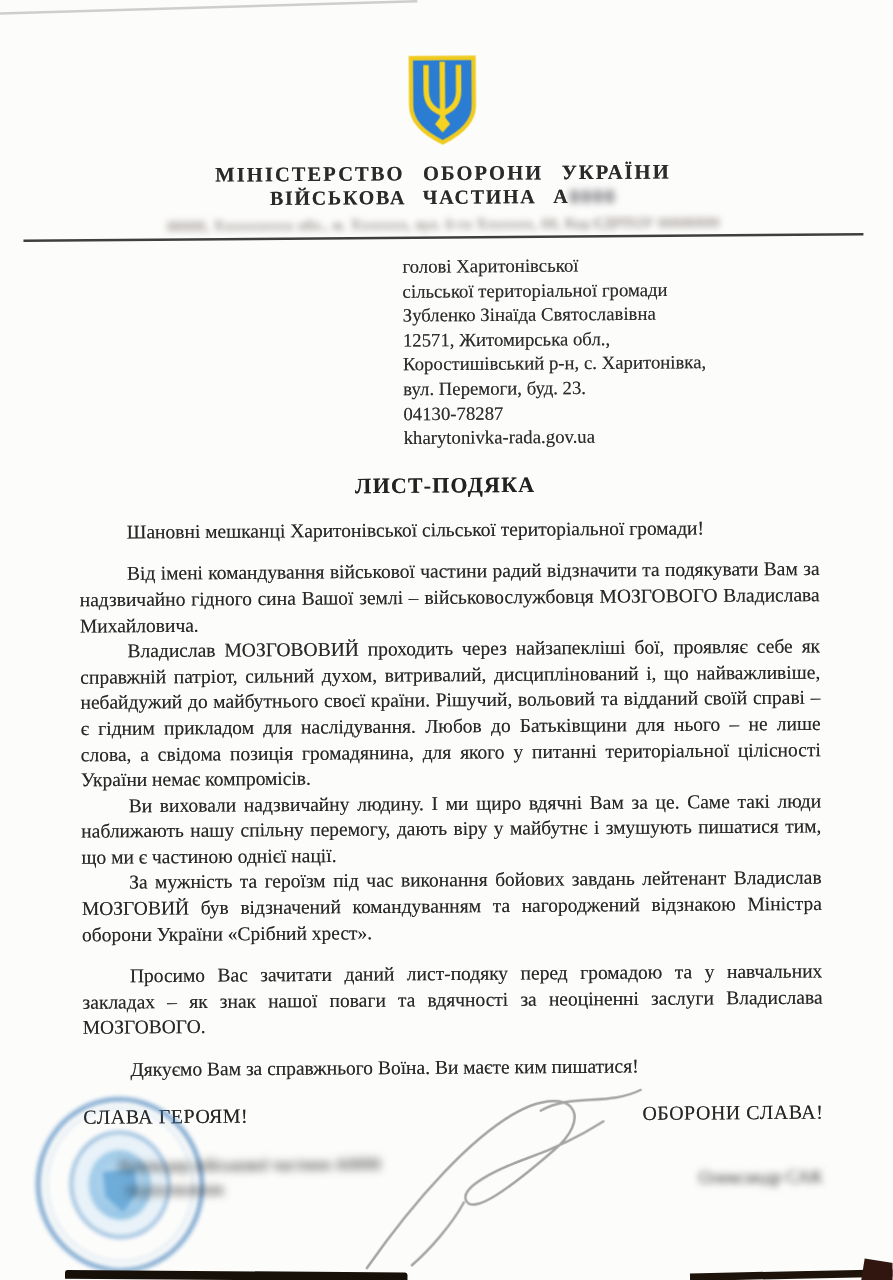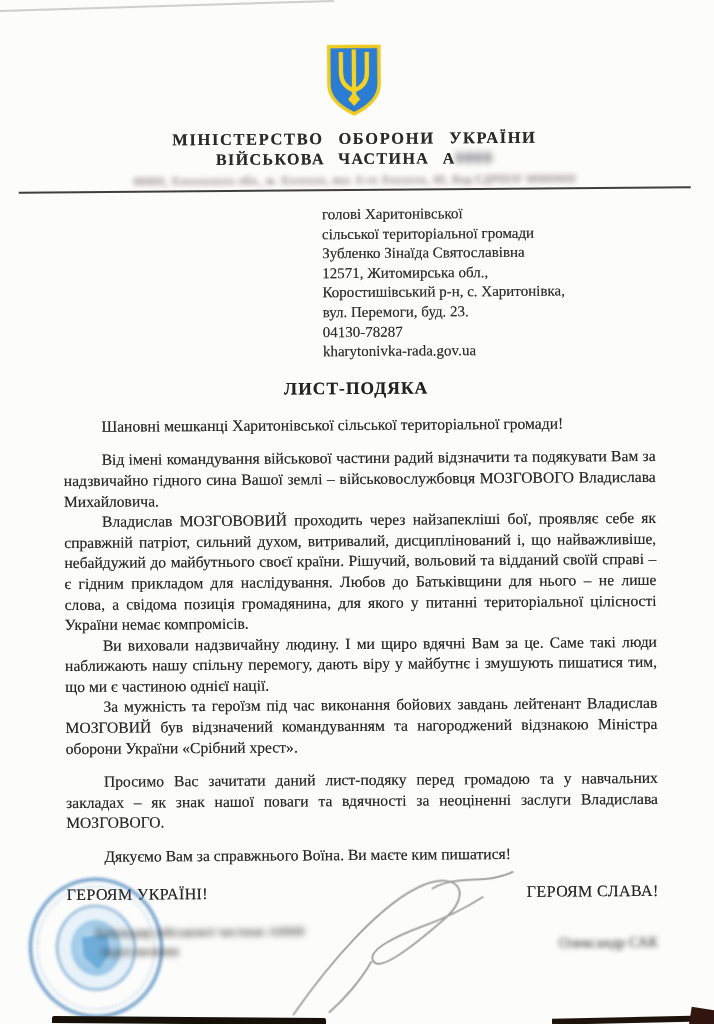--- a/index.html
+++ b/index.html
@@ -139,22 +139,22 @@
     <p class="greeting">Шановні мешканці Харитонівської сільської територіальної громади!</p>
     <p class="gap">Від імені командування військової частини радий відзначити та подякувати Вам за надзвичайно гідного сина Вашої землі – військовослужбовця МОЗГОВОГО Владислава Михайловича.</p>
     <p>Владислав МОЗГОВОВИЙ проходить через найзапекліші бої, проявляє себе як справжній патріот, сильний духом, витривалий, дисциплінований і, що найважливіше, небайдужий до майбутнього своєї країни. Рішучий, вольовий та відданий своїй справі – є гідним прикладом для наслідування. Любов до Батьківщини для нього – не лише слова, а свідома позиція громадянина, для якого у питанні територіальної цілісності України немає компромісів.</p>
     <p>Ви виховали надзвичайну людину. І ми щиро вдячні Вам за це. Саме такі люди наближають нашу спільну перемогу, дають віру у майбутнє і змушують пишатися тим, що ми є частиною однієї нації.</p>
     <p>За мужність та героїзм під час виконання бойових завдань лейтенант Владислав МОЗГОВИЙ був відзначений командуванням та нагороджений відзнакою Міністра оборони України «Срібний хрест».</p>
     <p class="gap">Просимо Вас зачитати даний лист-подяку перед громадою та у навчальних закладах – як знак нашої поваги та вдячності за неоціненні заслуги Владислава МОЗГОВОГО.</p>
     <p class="gap">Дякуємо Вам за справжнього Воїна. Ви маєте ким пишатися!</p>
   </div>
 
   <div class="slogans">
-    <span>ГЕРОЯМ УКРАЇНІ!</span>
-    <span>ГЕРОЯМ СЛАВА!</span>
+    <span>СЛАВА ГЕРОЯМ!</span>
+    <span>ОБОРОНИ СЛАВА!</span>
   </div>
 
   <div class="stamp">
     <div class="s-outer"></div>
     <div class="s-dash"></div>
     <div class="s-inner"></div>
     <div class="s-core"></div>
     <div class="s-shield"></div>
   </div>
 

